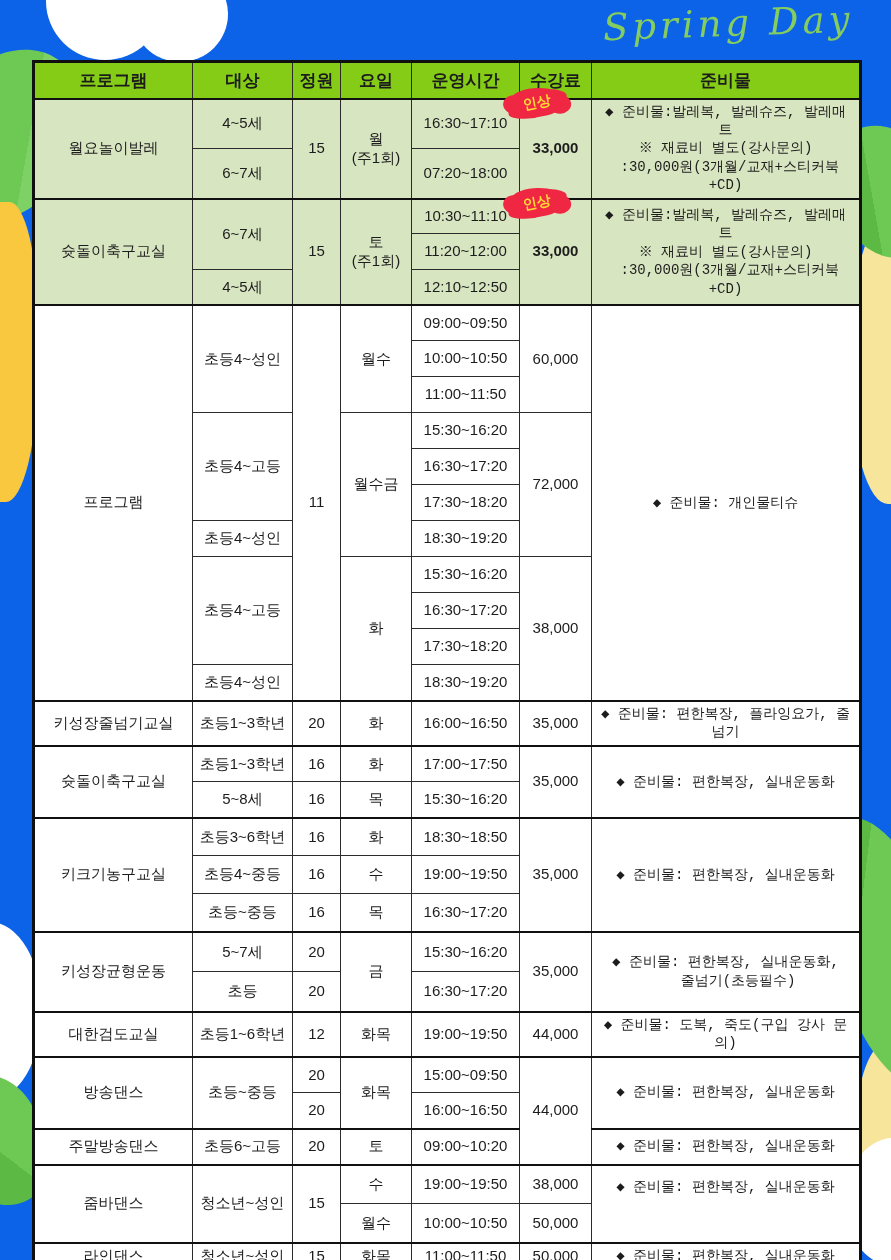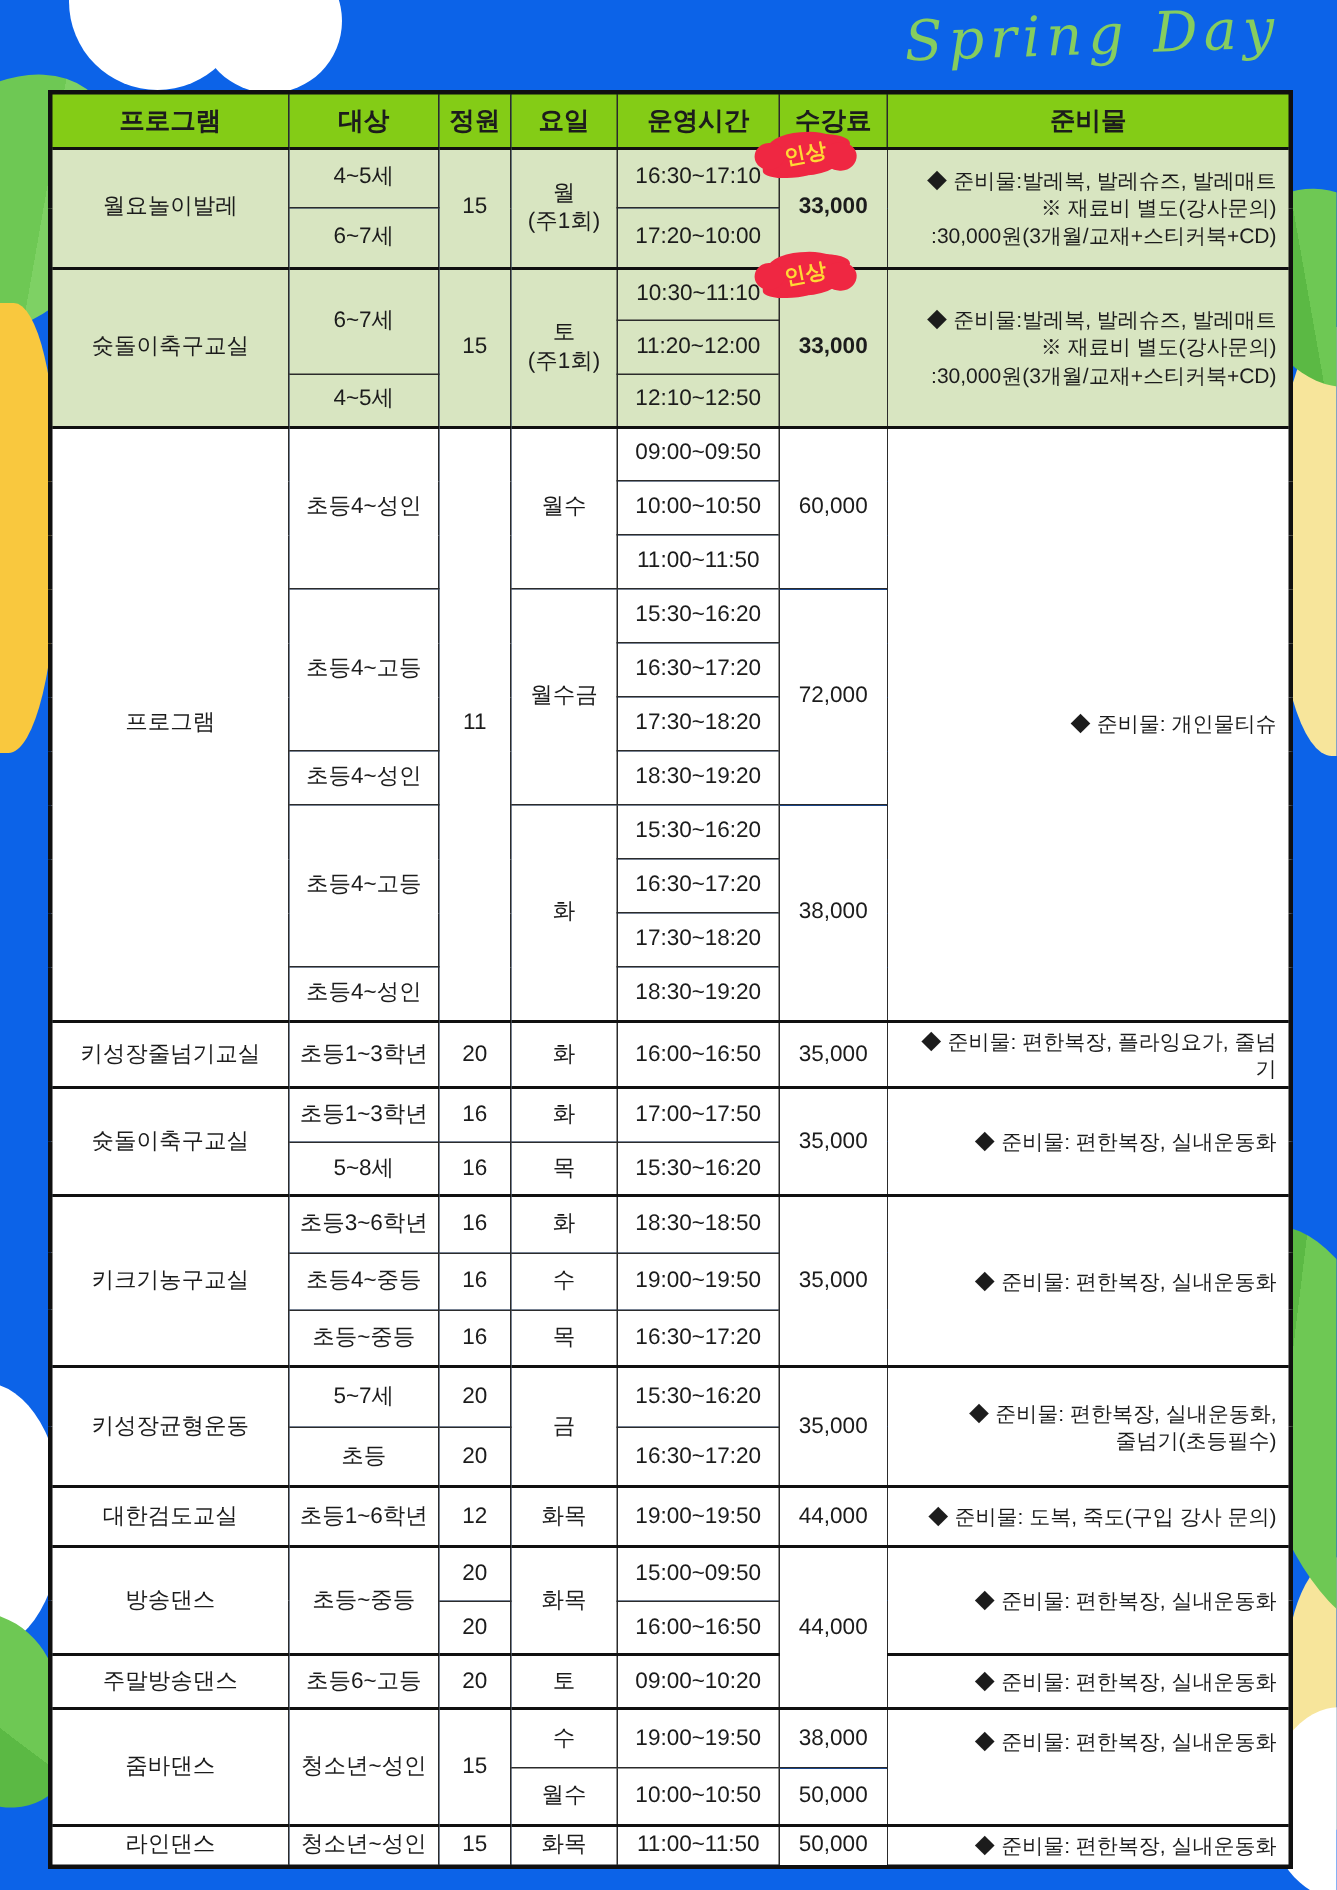--- a/index.html
+++ b/index.html
@@ -52,22 +52,22 @@
     padding: 1px 2px;
   }
   th {
     background: #84cc16; font-size: 17px; font-weight: 700;
     height: 37px; border-bottom: 2.6px solid #101010;
   }
   tr.section-start td { border-top: 2.6px solid #101010; }
   tr.sec-green td { background: #d8e5c1; }
   td.c-day { white-space: pre-line; }
   td.c-mat {
-    text-align: right; white-space: pre-line;
-    font-size: 14px; line-height: 1.32; padding: 3px 8px;
+    text-align: center; white-space: pre-line;
+    font-size: 14px; line-height: 1.32; padding: 3px 8px; font-family: Liberation Mono, monospace;
   }
   td.c-fee { position: relative; }
   tr.sec-green td.c-fee { font-weight: 700; }
   td.v-top { vertical-align: top; padding-top: 12px; }
   .h35{height:35px}.h36{height:36px}.h38{height:38px}.h39{height:39px}.h40{height:40px}.h42{height:26px}
   
   .badge {
     position: absolute; top: -12px; left: -10px;
     width: 54px; height: 29px; background: #ef2742;
     border-radius: 48% 52% 55% 45%;
@@ -139,21 +139,21 @@
               <span>인상</span>
             </div>
       <span>33,000</span>
     </td>
     <td class="c-mat" rowspan="2">◆ 준비물:발레복, 발레슈즈, 발레매트
 ※ 재료비 별도(강사문의)
 &nbsp;:30,000원(3개월/교재+스티커북+CD)</td>
   </tr>
   <tr class="sec-green h40">
     <td class="c-target">6~7세</td>
-    <td class="c-time">17:20~10:00</td>
+    <td class="c-time">07:20~18:00</td>
   </tr>
 
   <tr class="sec-green section-start h35">
     <td class="c-name" rowspan="3">슛돌이축구교실</td>
     <td class="c-target" rowspan="2">6~7세</td>
     <td class="c-cap" rowspan="3">15</td>
     <td class="c-day" rowspan="3">토
 (주1회)</td>
     <td class="c-time">10:30~11:10</td>
     <td class="c-fee" rowspan="3">

